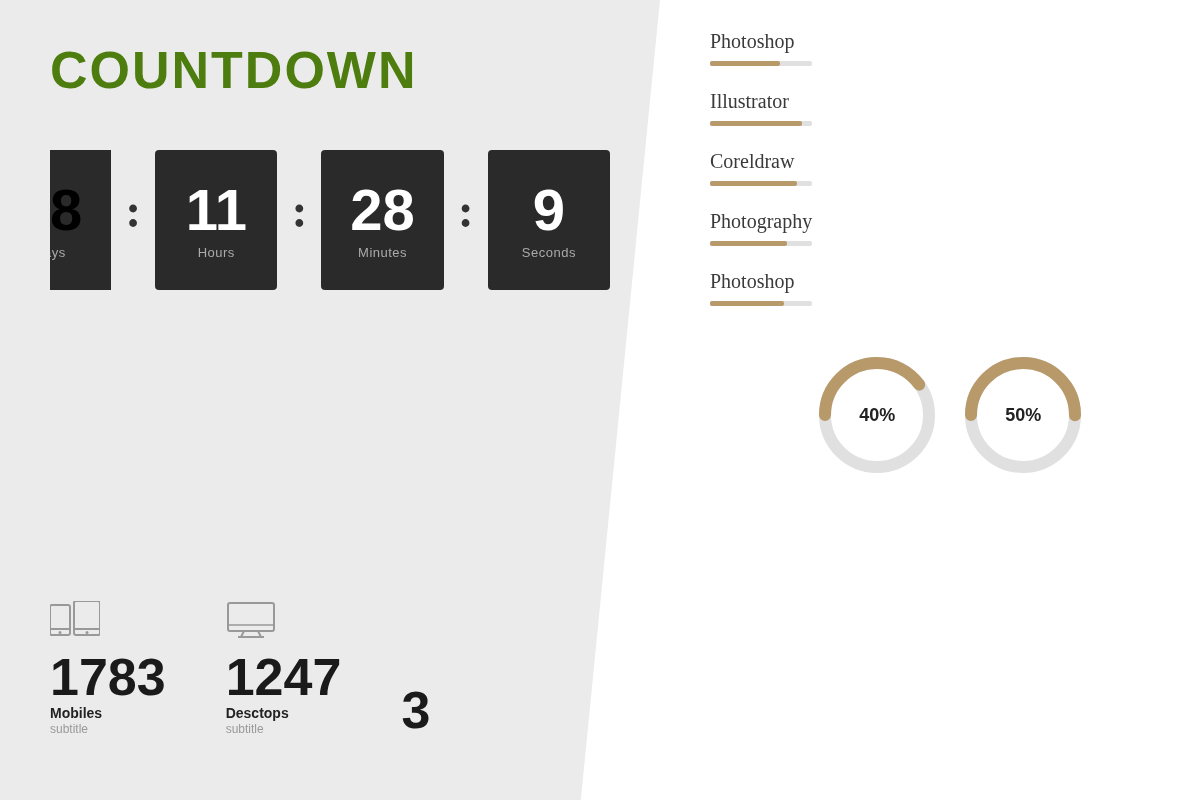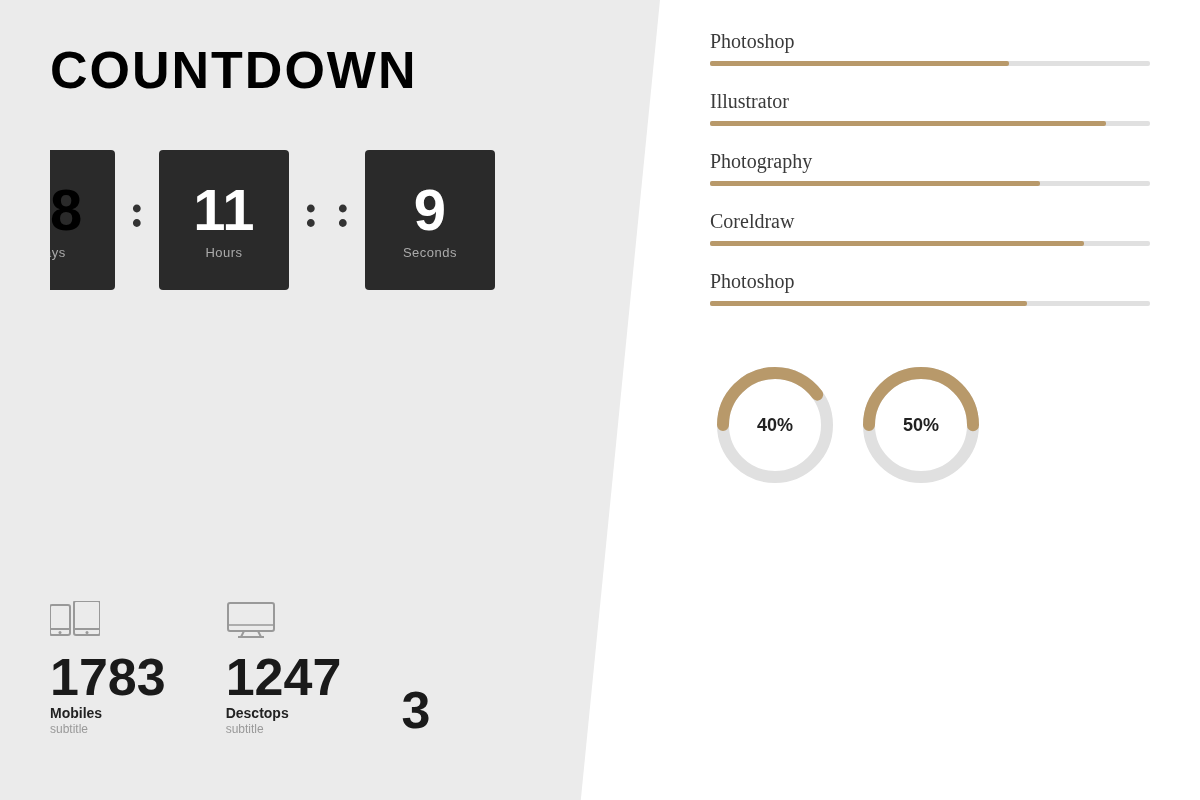--- a/index.html
+++ b/index.html
@@ -19,21 +19,21 @@
       position: relative;
       flex-shrink: 0;
       clip-path: polygon(0 0, 100% 0, 88% 100%, 0 100%);
       padding: 40px 50px;
     }
 
     .countdown-title {
       font-family: 'Arial Black', 'Arial', sans-serif;
       font-weight: 900;
       font-size: 52px;
-      color: #000000;
+      color: #4d7c0f;
       letter-spacing: 2px;
       margin-bottom: 50px;
     }
 
     .timer-row {
       display: flex;
       align-items: center;
       gap: 12px;
       margin-bottom: 0;
     }
@@ -117,21 +117,21 @@
       margin-top: 1px;
     }
 
     
     .right-panel {
       width: 540px;
       height: 800px;
       background: #fff;
       padding: 30px 50px;
       display: flex;
-      flex-direction: column;
+      flex-direction: row;
       gap: 0;
     }
 
     
     .skills-section {
       flex: 0 0 auto;
     }
 
     .skill-item {
       margin-bottom: 24px;
@@ -235,20 +235,24 @@
 
     <span class="timer-colon">:</span>
 
     <div class="timer-block">
       <span class="timer-number">11</span>
       <span class="timer-label">Hours</span>
     </div>
 
     <span class="timer-colon">:</span>
 
+    <div class="timer-block">
+      <span class="timer-number">28</span>
+      <span class="timer-label">Minutes</span>
+    </div>
 
     <span class="timer-colon">:</span>
 
     <div class="timer-block">
       <span class="timer-number">9</span>
       <span class="timer-label">Seconds</span>
     </div>
   </div>
 
   <div class="stats-row">
@@ -302,29 +306,29 @@
         <div class="skill-bar-fill" style="width:68%"></div>
       </div>
     </div>
       <div class="skill-item">
       <div class="skill-name">Illustrator</div>
       <div class="skill-bar-bg">
         <div class="skill-bar-fill" style="width:90%"></div>
       </div>
     </div>
       <div class="skill-item">
+      <div class="skill-name">Coreldraw</div>
+      <div class="skill-bar-bg">
+        <div class="skill-bar-fill" style="width:85%"></div>
+      </div>
+    </div>
+      <div class="skill-item">
       <div class="skill-name">Photography</div>
       <div class="skill-bar-bg">
         <div class="skill-bar-fill" style="width:75%"></div>
-      </div>
-    </div>
-      <div class="skill-item">
-      <div class="skill-name">Coreldraw</div>
-      <div class="skill-bar-bg">
-        <div class="skill-bar-fill" style="width:85%"></div>
       </div>
     </div>
       <div class="skill-item">
       <div class="skill-name">Photoshop</div>
       <div class="skill-bar-bg">
         <div class="skill-bar-fill" style="width:72%"></div>
       </div>
     </div>
     </div>
 

